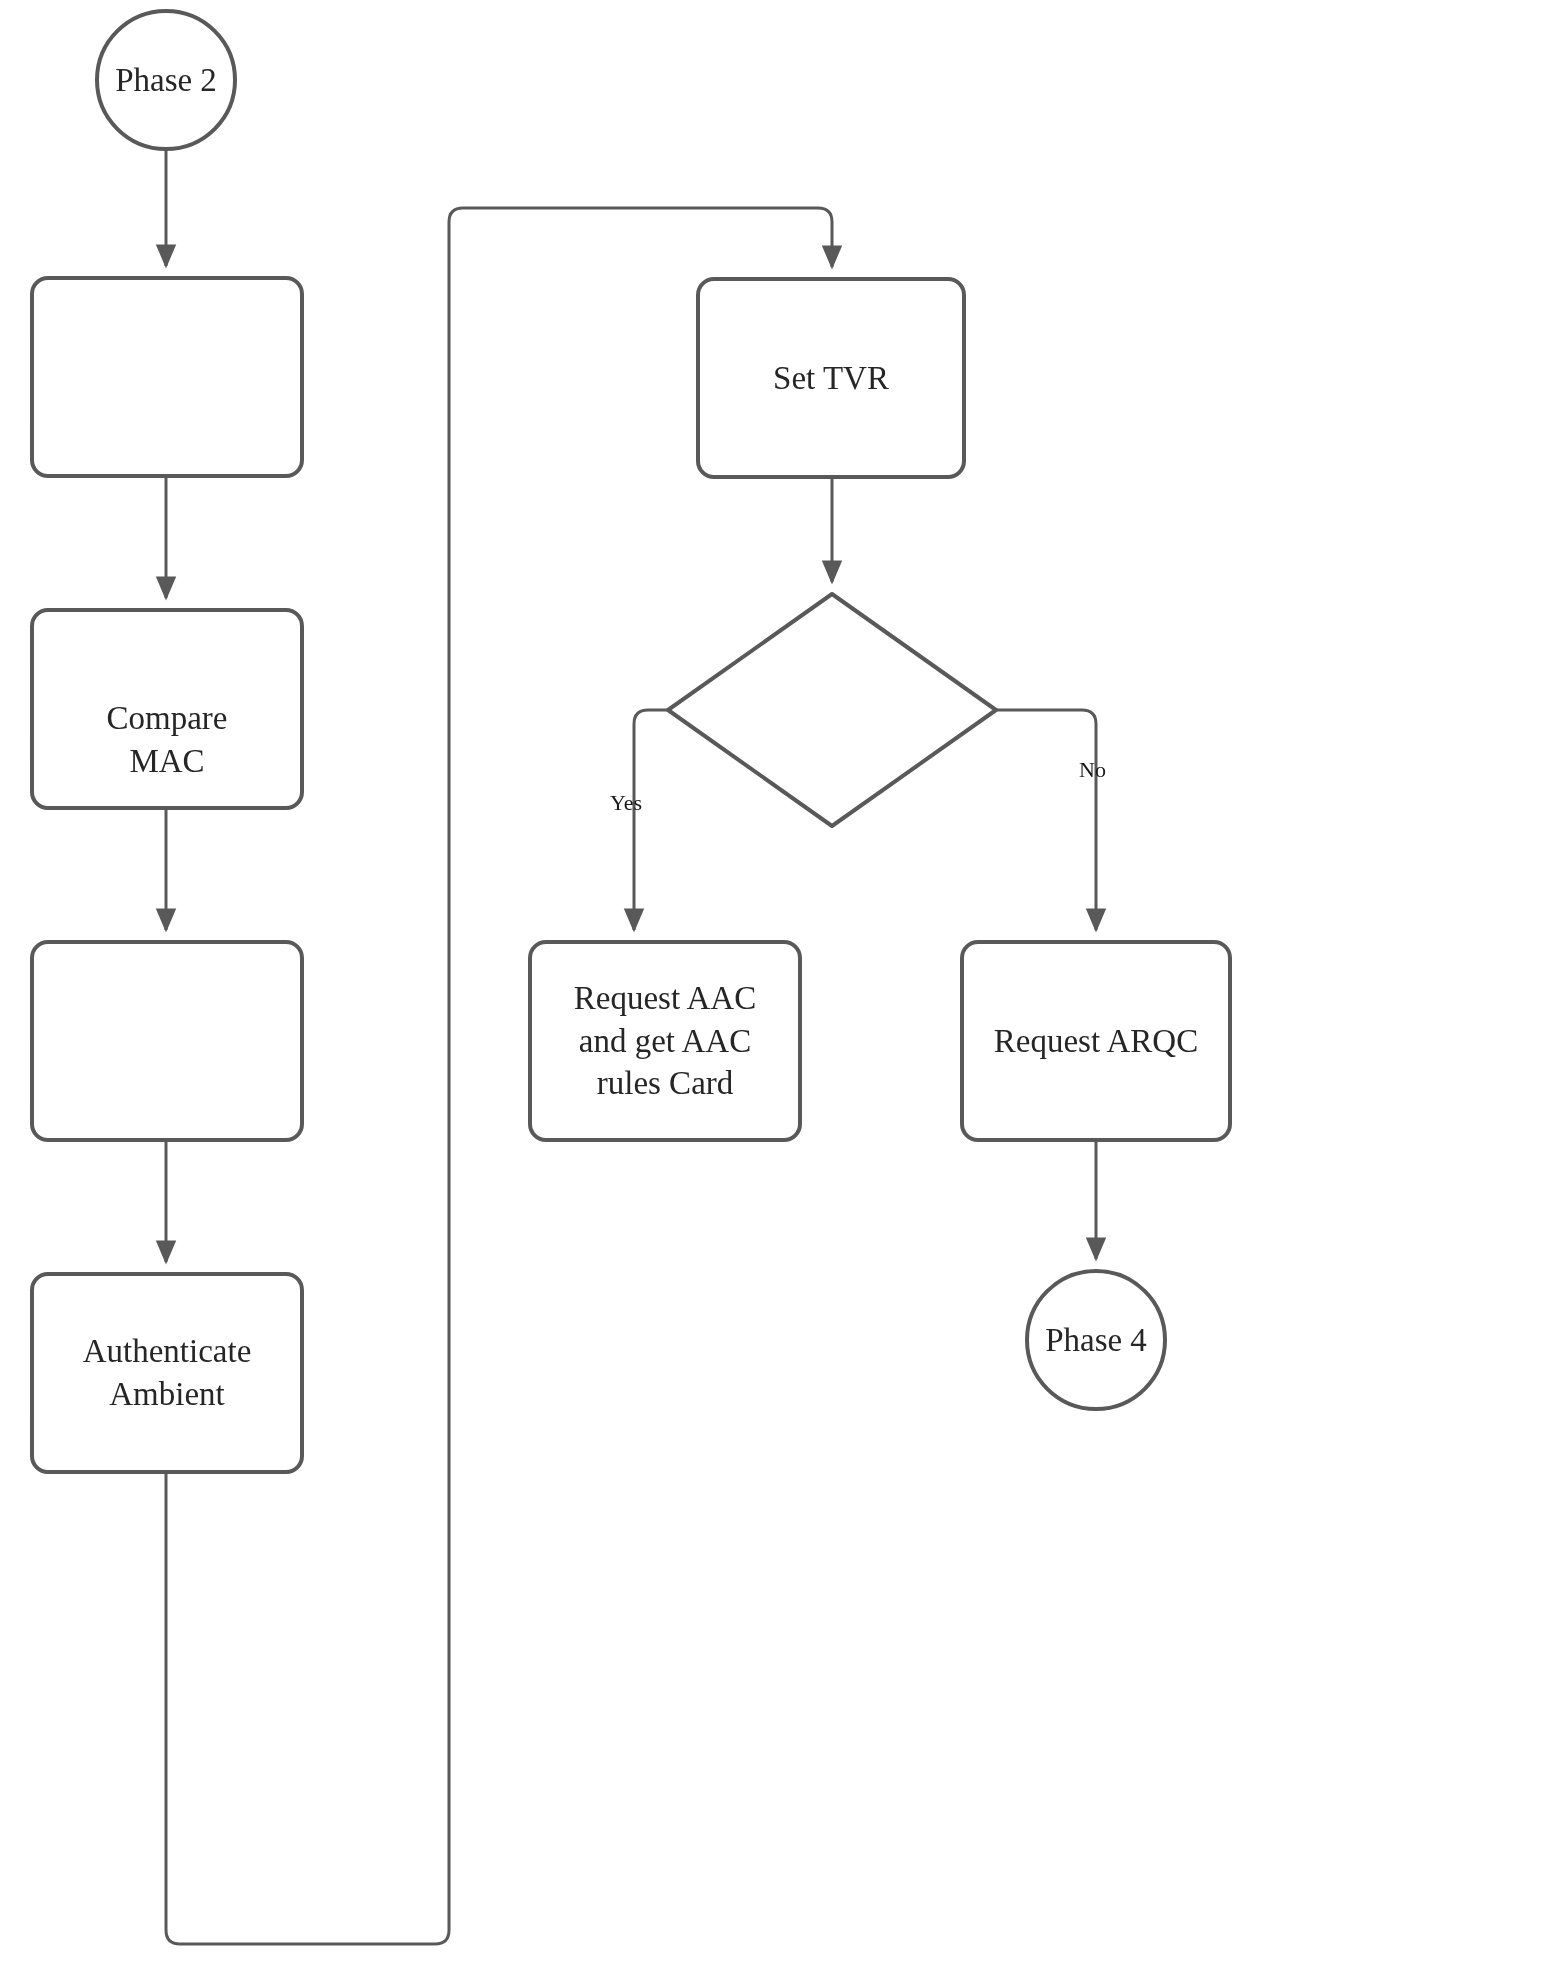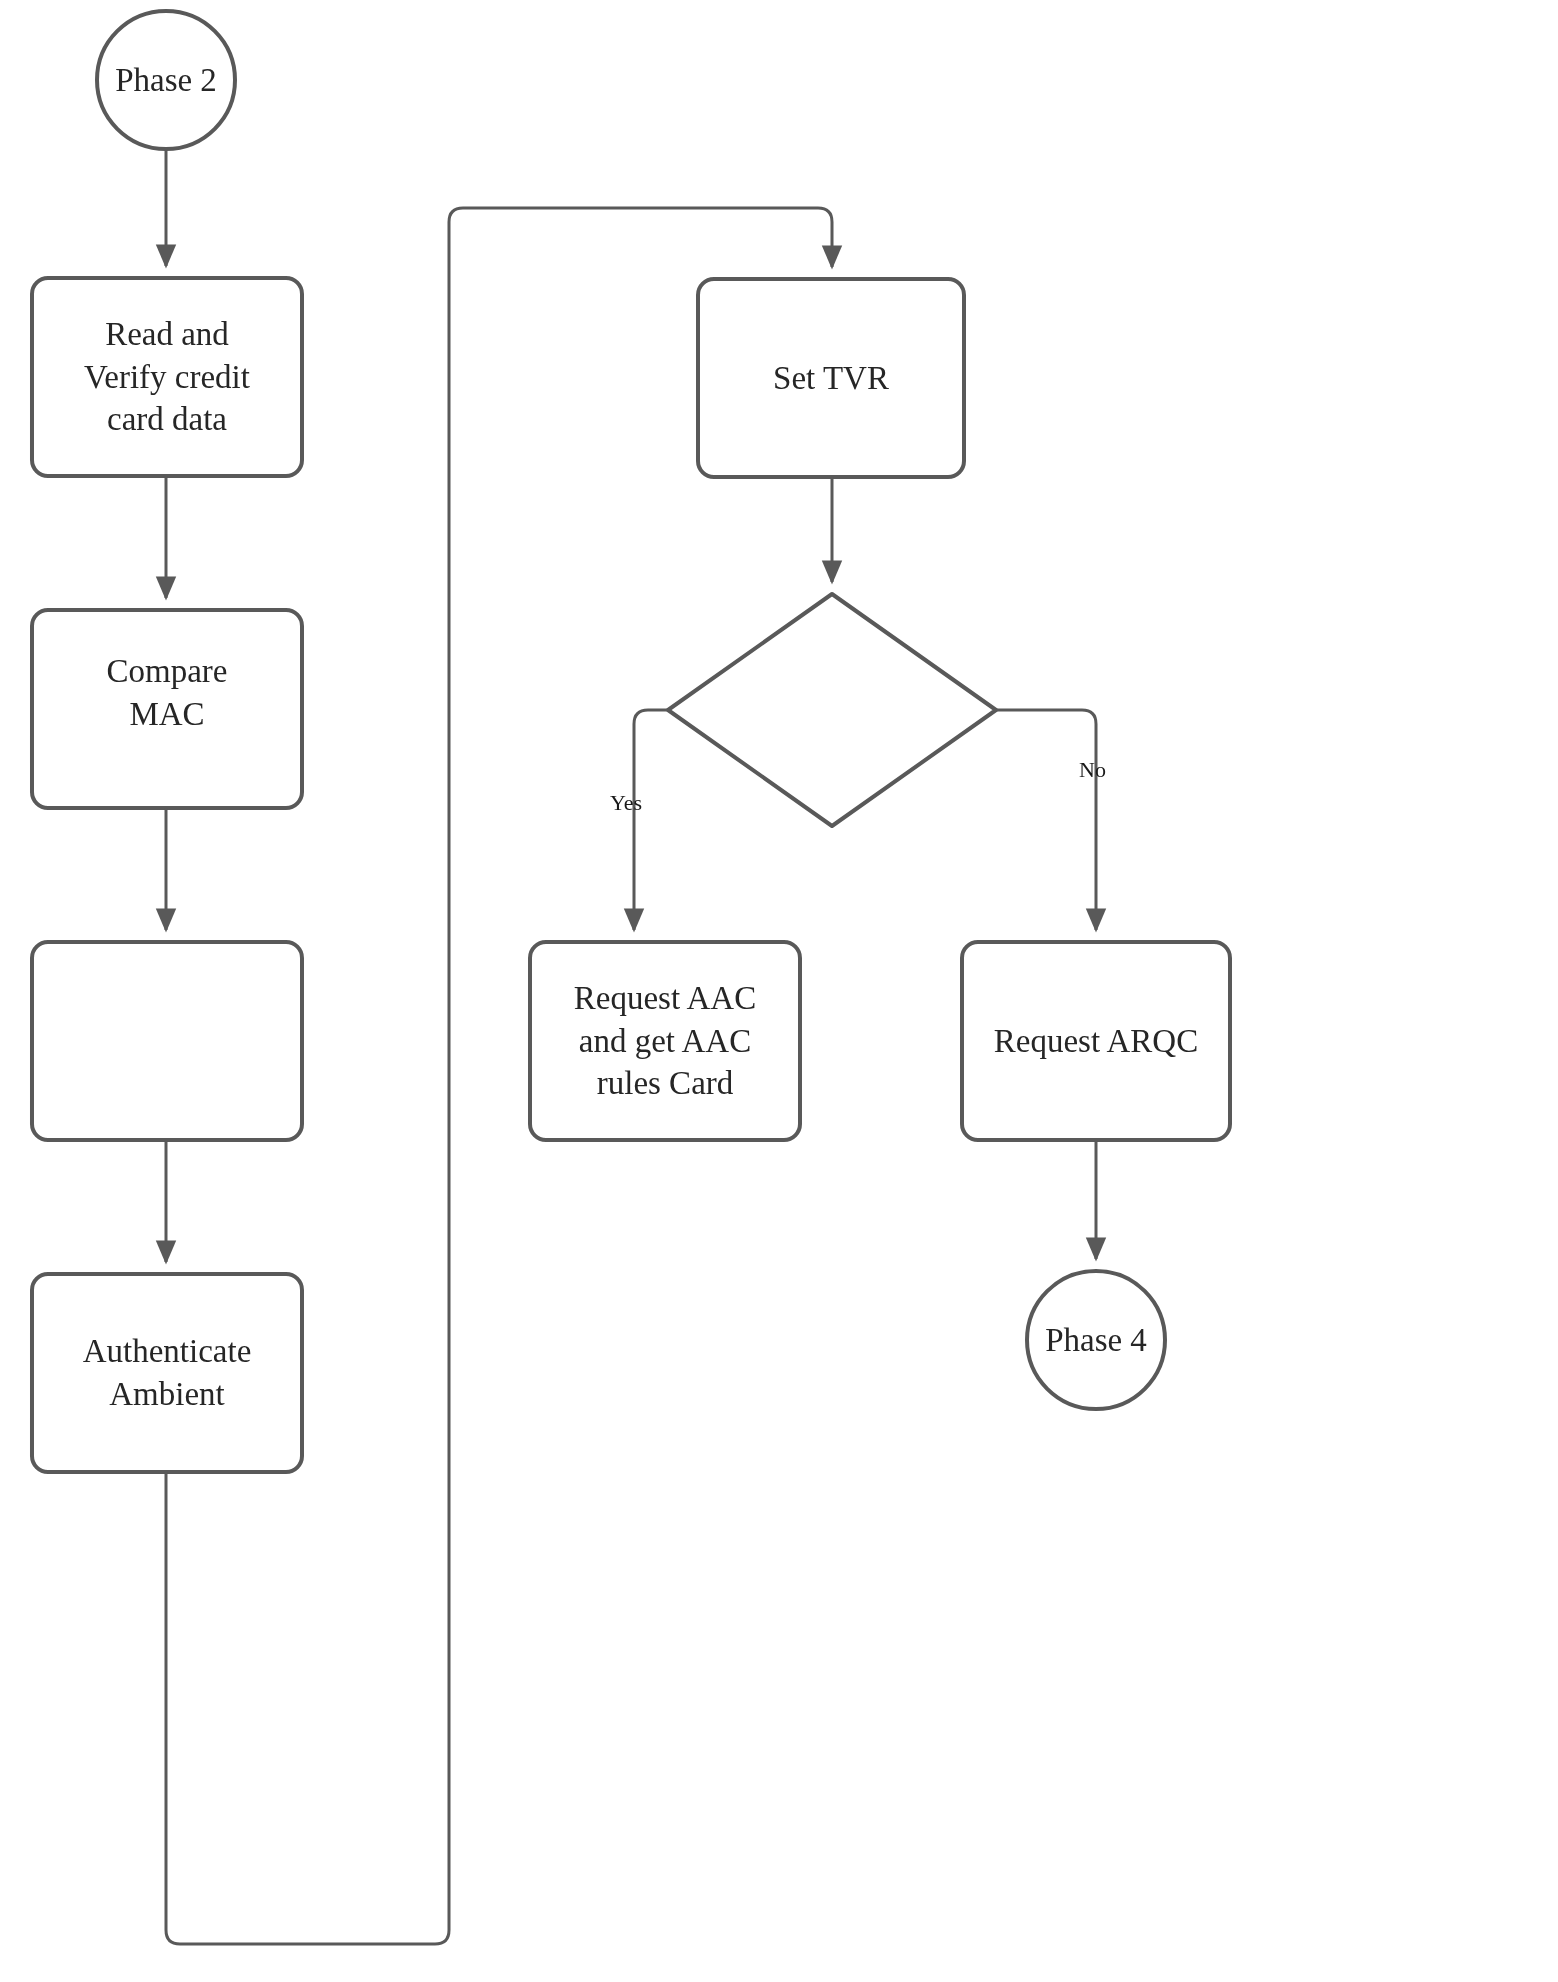--- a/index.html
+++ b/index.html
@@ -96,25 +96,22 @@
 
     <path d="M654,710 L634,710 Q620,710 620,724 L620,930" fill="none" stroke="#595959" stroke-width="3" marker-end="url(#arrowhead)"></path>
 
     <path d="M982,710 L1068,710 Q1082,710 1082,724 L1082,930" fill="none" stroke="#595959" stroke-width="3" marker-end="url(#arrowhead)"></path>
 
     <path d="M1082,1140 L1082,1259" fill="none" stroke="#595959" stroke-width="3" marker-end="url(#arrowhead)"></path>
   </svg>
 
   <div class="node-label" style="left:82px; top:40px; width:140px; height:80px;">Phase 2</div>
 
-  <div class="node-label" style="left:18px; top:278px; width:270px; height:198px;">Read and
-Verify credit
-card data</div>
 
-  <div class="node-label" style="left:18px; top:594px; width:270px; height:198px;">Compare
+  <div class="node-label" style="left:18px; top:641px; width:270px; height:198px;">Compare
 MAC</div>
 
 
   <div class="node-label" style="left:18px; top:1274px; width:270px; height:198px;">Authenticate
 Ambient</div>
 
   <div class="node-label" style="left:684px; top:279px; width:266px; height:198px;">Set TVR</div>
 
 
   <div class="node-label" style="left:516px; top:942px; width:270px; height:198px;">Request AAC

